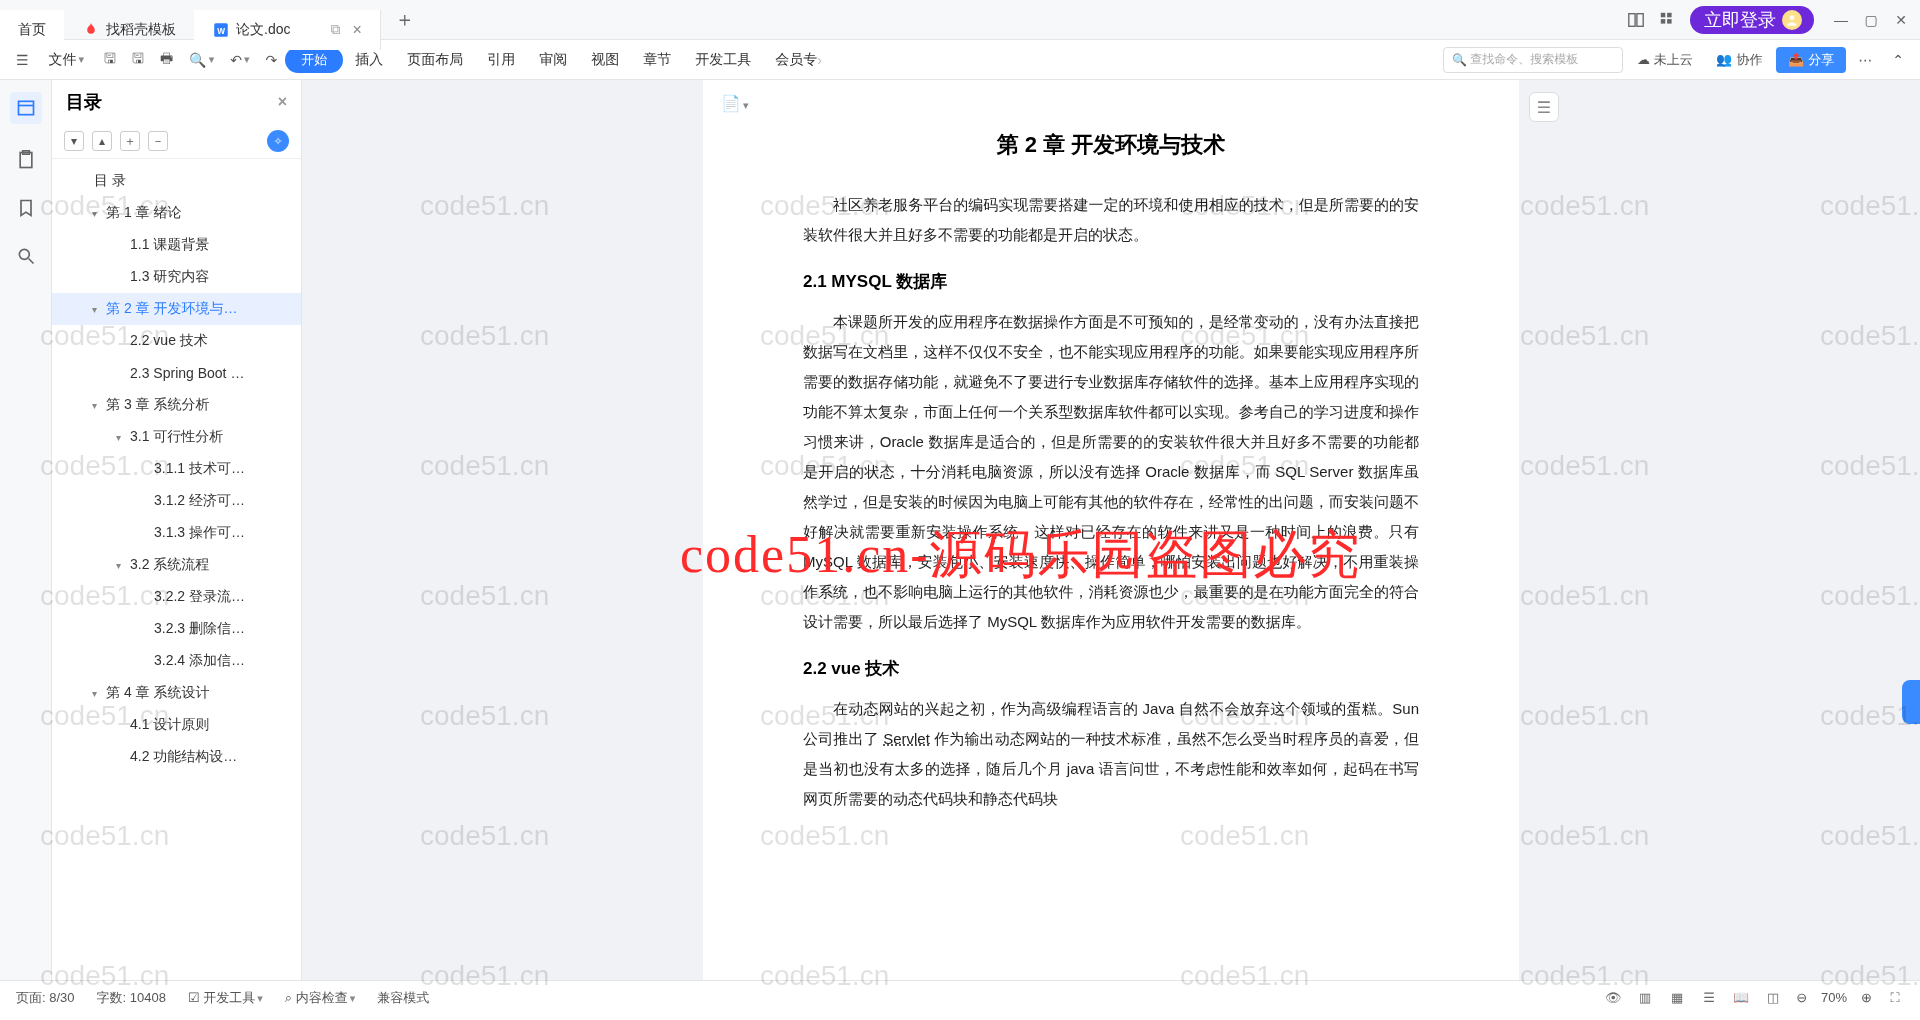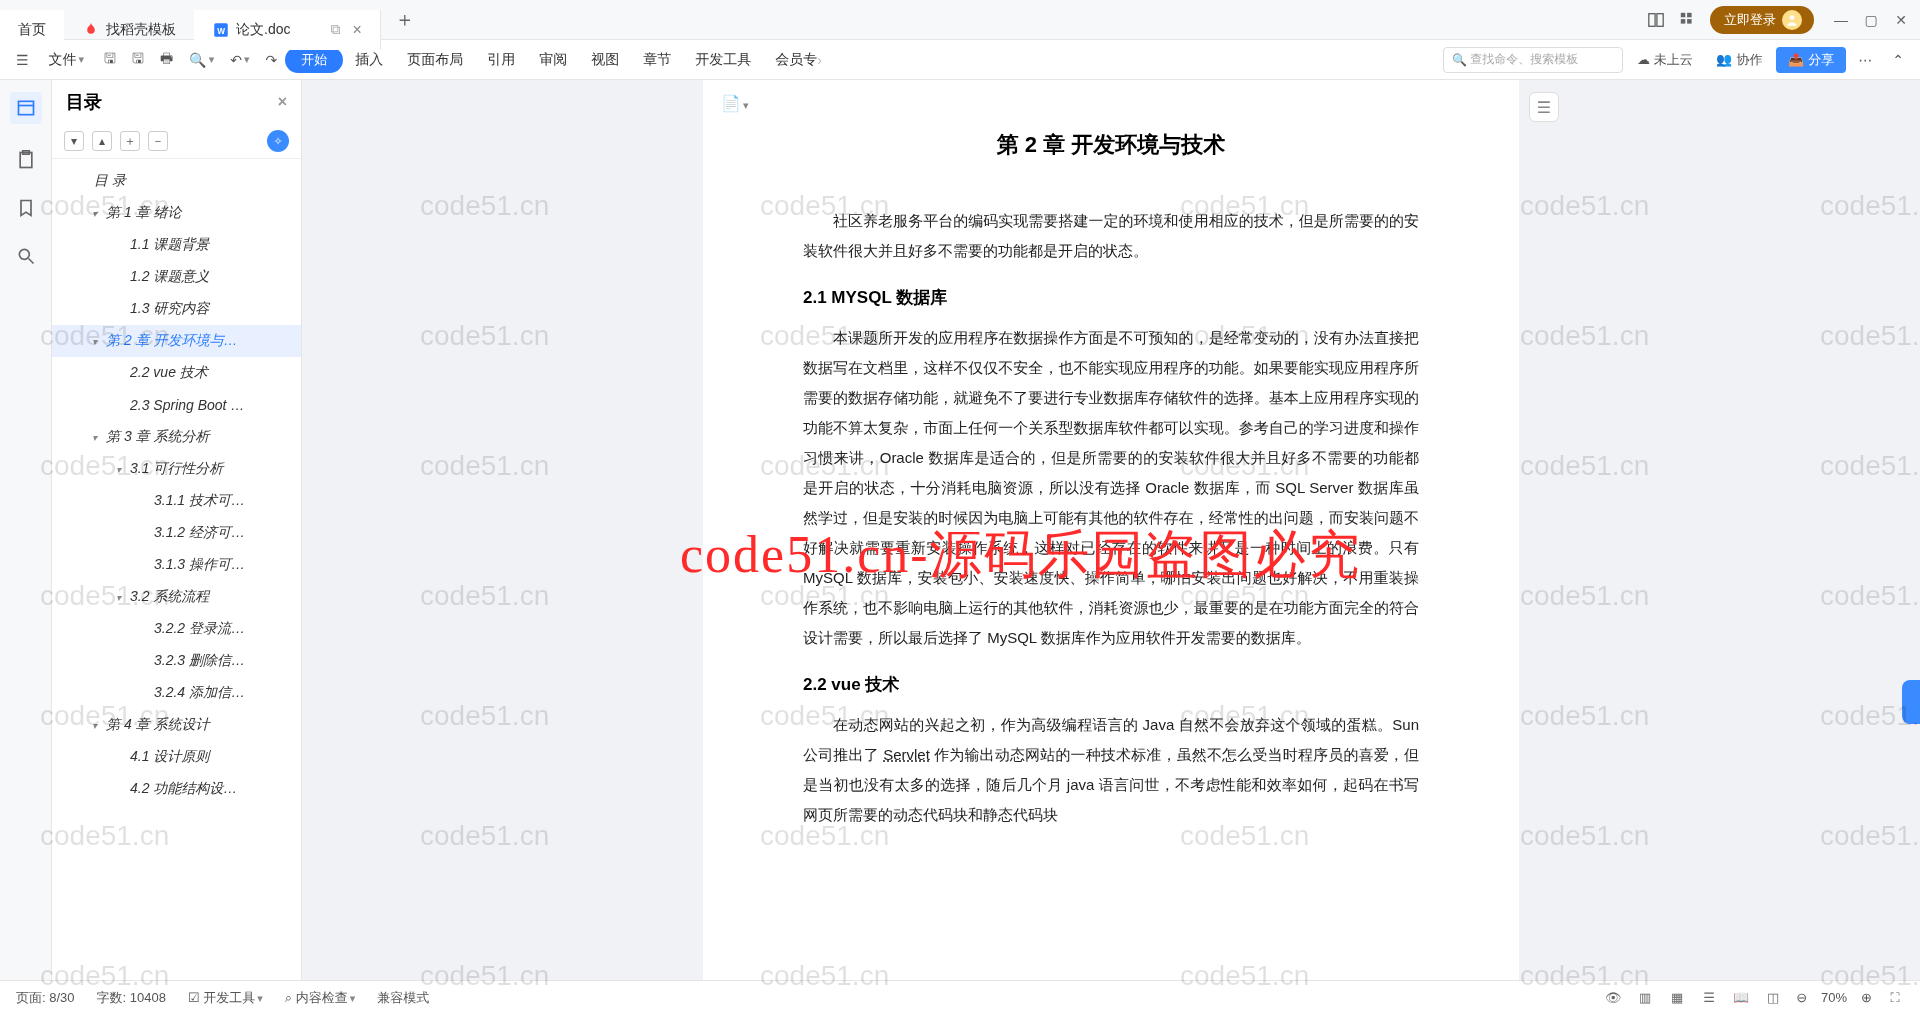--- a/index.html
+++ b/index.html
@@ -6,52 +6,52 @@
 body { background:#fff; width:1920px; height:1020px; overflow:hidden; position:relative; }
 .title-bar { height:40px; background:#f7f8fa; display:flex; align-items:center; border-bottom:1px solid #e5e5e5; }
 .tab { height:40px; display:flex; align-items:center; padding:0 18px; font-size:14px; color:#333; cursor:pointer; position:relative;margin-top:20px; }
 .tab.home { background:#fff; }
 .tab.active { background:#fff; border-right:1px solid #e5e5e5; }
 .tab svg,.tab .ic { width:18px; height:18px; margin-right:6px; }
 .tab-close { margin-left:12px; color:#888; font-size:16px; }
 .tab-plus { padding:0 14px; color:#666; font-size:20px; }
 .win-ctrl { margin-left:auto; display:flex; align-items:center; gap:4px; padding-right:6px; }
 .win-btn { width:26px; height:26px; display:flex; align-items:center; justify-content:center; color:#666; font-size:14px; }
-.login-pill { background:#a16207; color:#fff; border-radius:14px; height:28px; padding:0 12px 0 14px; display:flex; align-items:center; font-size:13px; margin-right:10px; }
+.login-pill { background:#6d28d9; color:#fff; border-radius:14px; height:28px; padding:0 12px 0 14px; display:flex; align-items:center; font-size:18px; margin-right:10px; }
 .login-pill .av { width:20px; height:20px; border-radius:50%; background:#ffe08a; margin-left:6px; display:flex; align-items:center; justify-content:center; }
 .grid-ic,.sq-ic { width:20px; height:20px; display:flex; align-items:center; justify-content:center; color:#555; margin-right:8px; }
 .ribbon { height:40px; display:flex; align-items:center; border-bottom:1px solid #e5e5e5; padding:0 8px; background:#fff; }
 .rib-btn { padding:0 12px; height:40px; display:flex; align-items:center; font-size:14px; color:#333; cursor:pointer; }
 .rib-btn.icon { padding:0 8px; color:#555; }
 .rib-pill { background:#2b7cff; color:#fff; border-radius:14px; height:26px; padding:0 16px; display:flex; align-items:center; font-size:13px; }
 .rib-right { margin-left:auto; display:flex; align-items:center; gap:4px; }
 .search-box { width:180px; height:26px; border:1px solid #ddd; border-radius:4px; display:flex; align-items:center; padding:0 8px; color:#aaa; font-size:12px; }
 .cloud-btn { display:flex; align-items:center; font-size:13px; color:#555; padding:0 10px; }
 .share-btn { background:#3a8bff; color:#fff; border-radius:4px; height:26px; padding:0 12px; font-size:13px; display:flex; align-items:center; }
 .main { display:flex; height:900px; }
 .rail { width:52px; background:#f7f8fa; border-right:1px solid #e5e5e5; display:flex; flex-direction:column; align-items:center; padding-top:12px; gap:24px; }
 .rail-ic { width:24px; height:24px; color:#666; display:flex; align-items:center; justify-content:center; }
 .rail-ic.active { color:#2b7cff; background:#e8f0ff; border-radius:4px; padding:4px; box-sizing:content-box; }
 .outline { width:250px; border-right:1px solid #e5e5e5; display:flex; flex-direction:column; }
 .outline-hd { display:flex; align-items:center; padding:10px 14px; font-size:18px; font-weight:600; }
 .outline-hd .x { margin-left:auto; color:#999; font-size:16px; }
 .outline-tb { display:flex; align-items:center; padding:6px 12px; gap:8px; border-bottom:1px solid #eee; }
 .ot-btn { width:20px; height:20px; border:1px solid #ccc; border-radius:3px; display:flex; align-items:center; justify-content:center; font-size:12px; color:#555; }
 .ot-ai { margin-left:auto; width:22px; height:22px; border-radius:50%; background:#3a8bff; color:#fff; display:flex; align-items:center; justify-content:center; font-size:11px; }
-.tree { flex:1; overflow:auto; padding:6px 0; font-size:14px; color:#333;font-style:italic; }
+.tree { flex:1; overflow:auto; padding:6px 0; font-size:14px; color:#333; }
 .tree-item { display:flex; align-items:center; height:32px; padding-left:14px; cursor:pointer; white-space:nowrap; overflow:hidden; text-overflow:ellipsis; }
 .tree-item.sel { background:#e8f0ff; color:#2b7cff; }
 .tree-item .chev { width:14px; display:inline-block; color:#888; font-size:10px; }
 .lvl0 { padding-left:28px; }
 .lvl1 { padding-left:40px; }
 .lvl2 { padding-left:64px; }
 .lvl3 { padding-left:88px; }
 .doc-area { flex:1; background:#f0f2f5; position:relative; overflow:hidden; }
 .page { width:816px; margin:0 auto; background:#fff; padding:40px 100px; min-height:1000px; position:relative; }
-.pg-title { text-align:center; font-size:22px; font-weight:700; margin:10px 0 46px; color:#000; }
+.pg-title { text-align:center; font-size:22px; font-weight:700; margin:10px 0 30px; color:#000; }
 .pg-para { font-size:15px; line-height:2.0; text-align:justify; text-indent:2em; color:#222; margin-bottom:14px; }
 .pg-h2 { font-size:17px; font-weight:700; margin:20px 0 14px; color:#000; }
 .pg-ic { position:absolute; left:18px; top:14px; color:#2b7cff; }
 .chip { position:absolute; right:-40px; top:12px; width:30px; height:30px; border:1px solid #ddd; border-radius:6px; display:flex; align-items:center; justify-content:center; color:#888; background:#fff; }
 .right-flag { position:absolute; right:0; top:600px; width:18px; height:44px; background:#3a8bff; border-radius:8px 0 0 8px; }
 .wm { position:absolute; color:rgba(0,0,0,0.12); font-size:28px; font-weight:500; pointer-events:none; z-index:5; }
 .wm-red { position:absolute; left:680px; top:520px; color:#ff2a2a; font-size:52px; font-weight:500; z-index:6; pointer-events:none; letter-spacing:2px;font-family:Liberation Serif, serif; }
 .status { height:34px; border-top:1px solid #e5e5e5; background:#fff; display:flex; align-items:center; padding:0 16px; font-size:13px; color:#555; gap:22px; }
 .status .right { margin-left:auto; display:flex; align-items:center; gap:14px; }
 .st-ic { width:18px; height:18px; display:flex; align-items:center; justify-content:center; color:#666; }
@@ -191,24 +191,20 @@
           <span class="chev"></span>
           <span>目  录</span>
         </div>
         <div class="tree-item lvl1">
           <span class="chev">▾</span>
           <span>第 1 章  绪论</span>
         </div>
         <div class="tree-item lvl2">
           <span class="chev"></span>
           <span>1.1 课题背景</span>
-        </div>
-        <div class="tree-item lvl2">
-          <span class="chev"></span>
-          <span>1.2 课题意义</span>
         </div>
         <div class="tree-item lvl2">
           <span class="chev"></span>
           <span>1.3 研究内容</span>
         </div>
         <div class="tree-item lvl1 sel">
           <span class="chev">▾</span>
           <span>第 2 章  开发环境与…</span>
         </div>
         <div class="tree-item lvl2">

